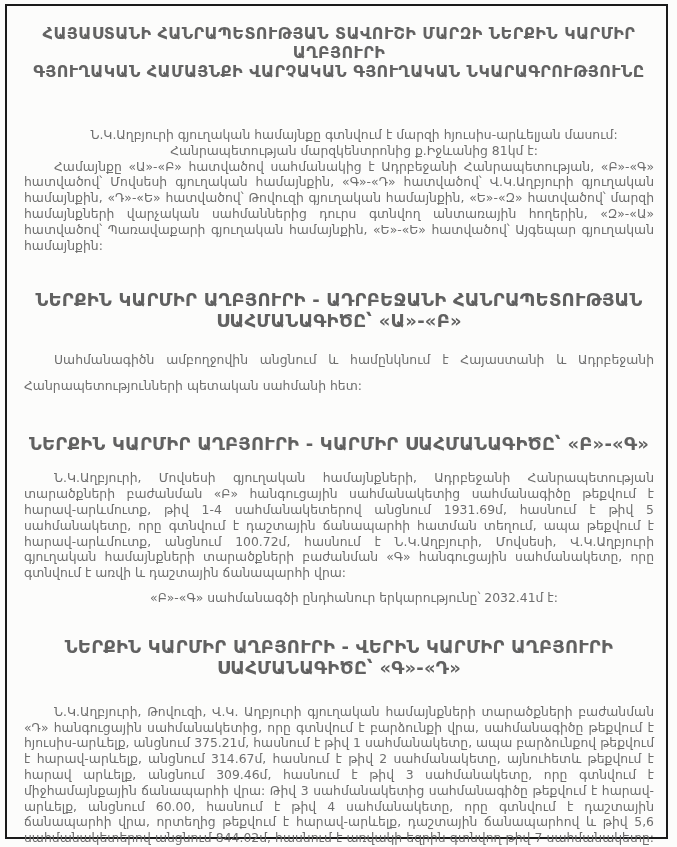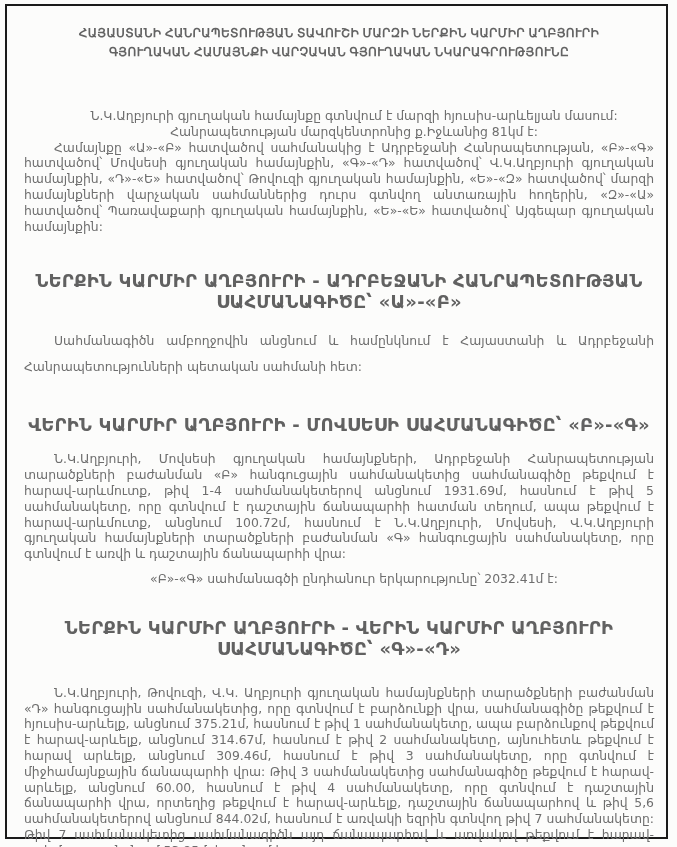--- a/index.html
+++ b/index.html
@@ -27,27 +27,26 @@
     box-sizing: border-box;
   }
   .content {
     position: absolute;
     left: 24px;
     top: 20px;
     width: 630px;
   }
   .doc-title {
     text-align: center;
-    font-size: 12px;
+    font-size: 16px;
     font-weight: bold;
     color: #636363;
     line-height: 19px;
     letter-spacing: 0.4px;
     margin: 0;
-    font-family: Liberation Serif, serif;
   }
   .doc-title.first { margin-top: 4px; }
   .para {
     font-size: 12.4px;
     line-height: 15.8px;
     text-align: justify;
     margin: 0;
     color: #6e6e6e;
   }
   .indent { text-indent: 30px; }
@@ -81,21 +80,21 @@
     <div class="doc-title first">ՀԱՅԱՍՏԱՆԻ ՀԱՆՐԱՊԵՏՈՒԹՅԱՆ ՏԱՎՈՒՇԻ ՄԱՐԶԻ ՆԵՐՔԻՆ ԿԱՐՄԻՐ ԱՂԲՅՈՒՐԻ</div>
     <div class="doc-title">ԳՅՈՒՂԱԿԱՆ ՀԱՄԱՅՆՔԻ ՎԱՐՉԱԿԱՆ ԳՅՈՒՂԱԿԱՆ ՆԿԱՐԱԳՐՈՒԹՅՈՒՆԸ</div>
 
     <p class="para indent single intro-first">Ն.Կ.Աղբյուրի  գյուղական համայնքը գտնվում է մարզի հյուսիս-արևելյան մասում:</p>
     <p class="para indent single">Հանրապետության մարզկենտրոնից ք.Իջևանից  81կմ է:</p>
     <p class="para indent">Համայնքը «Ա»-«Բ» հատվածով սահմանակից է  Ադրբեջանի Հանրապետության, «Բ»-«Գ» հատվածով՝ Մովսեսի գյուղական համայնքին, «Գ»-«Դ» հատվածով՝ Վ.Կ.Աղբյուրի գյուղական համայնքին, «Դ»-«Ե» հատվածով՝ Թովուզի գյուղական համայնքին, «Ե»-«Զ» հատվածով՝ մարզի համայնքների վարչական սահմաններից դուրս գտնվող անտառային հողերին, «Զ»-«Ա» հատվածով՝ Պառավաքարի գյուղական համայնքին, «Ե»-«Ե» հատվածով՝ Այգեպար գյուղական համայնքին:</p>
 
     <h2 class="sec-heading sec1-h">ՆԵՐՔԻՆ ԿԱՐՄԻՐ ԱՂԲՅՈՒՐԻ - ԱԴՐԲԵՋԱՆԻ ՀԱՆՐԱՊԵՏՈՒԹՅԱՆ ՍԱՀՄԱՆԱԳԻԾԸ՝ «Ա»-«Բ»</h2>
     <p class="para indent loose sec1-p">Սահմանագիծն ամբողջովին անցնում և համընկնում է Հայաստանի և Ադրբեջանի Հանրապետությունների պետական սահմանի հետ:</p>
 
-    <h2 class="sec-heading sec2-h">ՎԵՐԻՆ ԿԱՐՄԻՐ ԱՂԲՅՈՒՐԻ - ՄՈՎՍԵՍԻ  ՍԱՀՄԱՆԱԳԻԾԸ՝  «Բ»-«Գ»</h2>
+    <h2 class="sec-heading sec2-h">ՆԵՐՔԻՆ ԿԱՐՄԻՐ ԱՂԲՅՈՒՐԻ - ԿԱՐՄԻՐ  ՍԱՀՄԱՆԱԳԻԾԸ՝  «Բ»-«Գ»</h2>
     <p class="para indent sec2-p">Ն.Կ.Աղբյուրի, Մովսեսի գյուղական համայնքների, Ադրբեջանի Հանրապետության տարածքների բաժանման «Բ» հանգուցային սահմանակետից սահմանագիծը թեքվում է հարավ-արևմուտք, թիվ 1-4 սահմանակետերով անցնում 1931.69մ,  հասնում է թիվ 5 սահմանակետը, որը գտնվում է դաշտային ճանապարհի հատման տեղում, ապա թեքվում է հարավ-արևմուտք, անցնում 100.72մ, հասնում է Ն.Կ.Աղբյուրի, Մովսեսի, Վ.Կ.Աղբյուրի գյուղական համայնքների տարածքների բաժանման «Գ» հանգուցային սահմանակետը, որը գտնվում է առվի և դաշտային ճանապարհի վրա:</p>
     <p class="para indent single sec2-len">«Բ»-«Գ» սահմանագծի ընդհանուր երկարությունը՝  2032.41մ է:</p>
 
     <h2 class="sec-heading sec3-h">ՆԵՐՔԻՆ ԿԱՐՄԻՐ ԱՂԲՅՈՒՐԻ - ՎԵՐԻՆ ԿԱՐՄԻՐ ԱՂԲՅՈՒՐԻ  ՍԱՀՄԱՆԱԳԻԾԸ՝ «Գ»-«Դ»</h2>
     <p class="para indent sec3-p">Ն.Կ.Աղբյուրի, Թովուզի, Վ.Կ. Աղբյուրի գյուղական համայնքների տարածքների բաժանման «Դ» հանգուցային սահմանակետից, որը գտնվում է բարձունքի վրա, սահմանագիծը թեքվում է հյուսիս-արևելք, անցնում 375.21մ, հասնում է թիվ 1 սահմանակետը, ապա բարձունքով թեքվում է հարավ-արևելք, անցնում 314.67մ, հասնում է թիվ 2 սահմանակետը, այնուհետև թեքվում է հարավ արևելք, անցնում 309.46մ, հասնում է թիվ 3 սահմանակետը, որը գտնվում է միջհամայնքային ճանապարհի վրա: Թիվ 3 սահմանակետից սահմանագիծը թեքվում է հարավ-արևելք, անցնում 60.00, հասնում է թիվ 4 սահմանակետը, որը գտնվում է դաշտային ճանապարհի վրա, որտեղից թեքվում է հարավ-արևելք, դաշտային ճանապարհով և թիվ 5,6 սահմանակետերով անցնում 844.02մ, հասնում է առվակի եզրին գտնվող թիվ 7 սահմանակետը: Թիվ 7 սահմանակետից սահմանագիծն այդ ճանապարհով և առվակով թեքվում է հարավ-արևմուտք, անցնում 53.85մ, հասնում է</p>
 
   </div>
 </div>
 
 </body></html>

